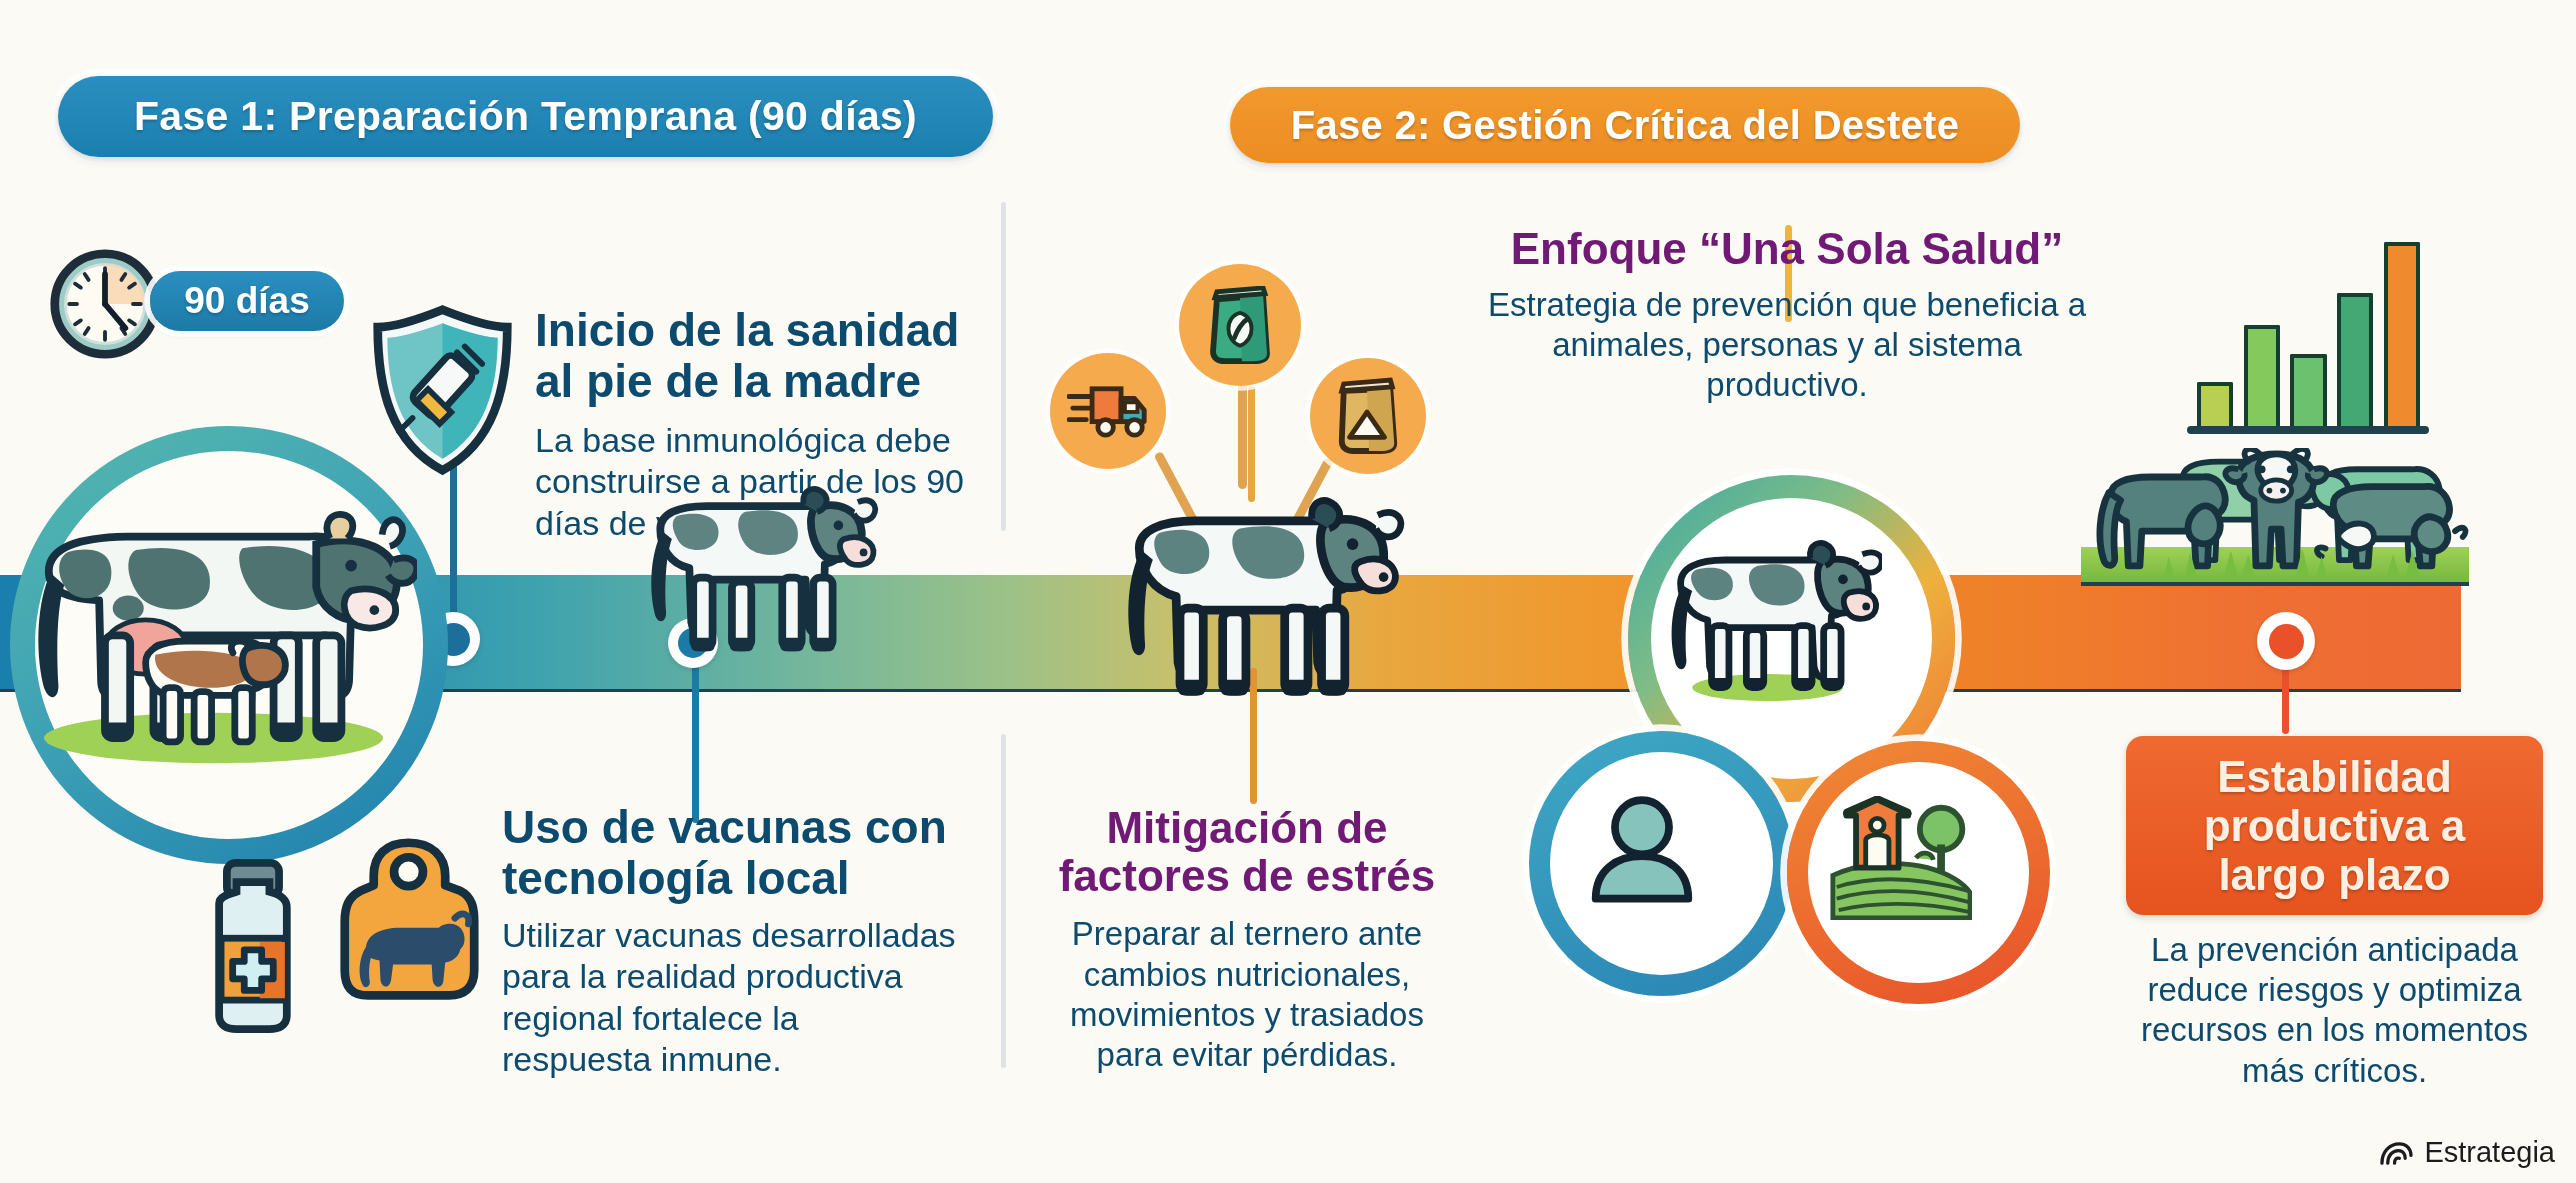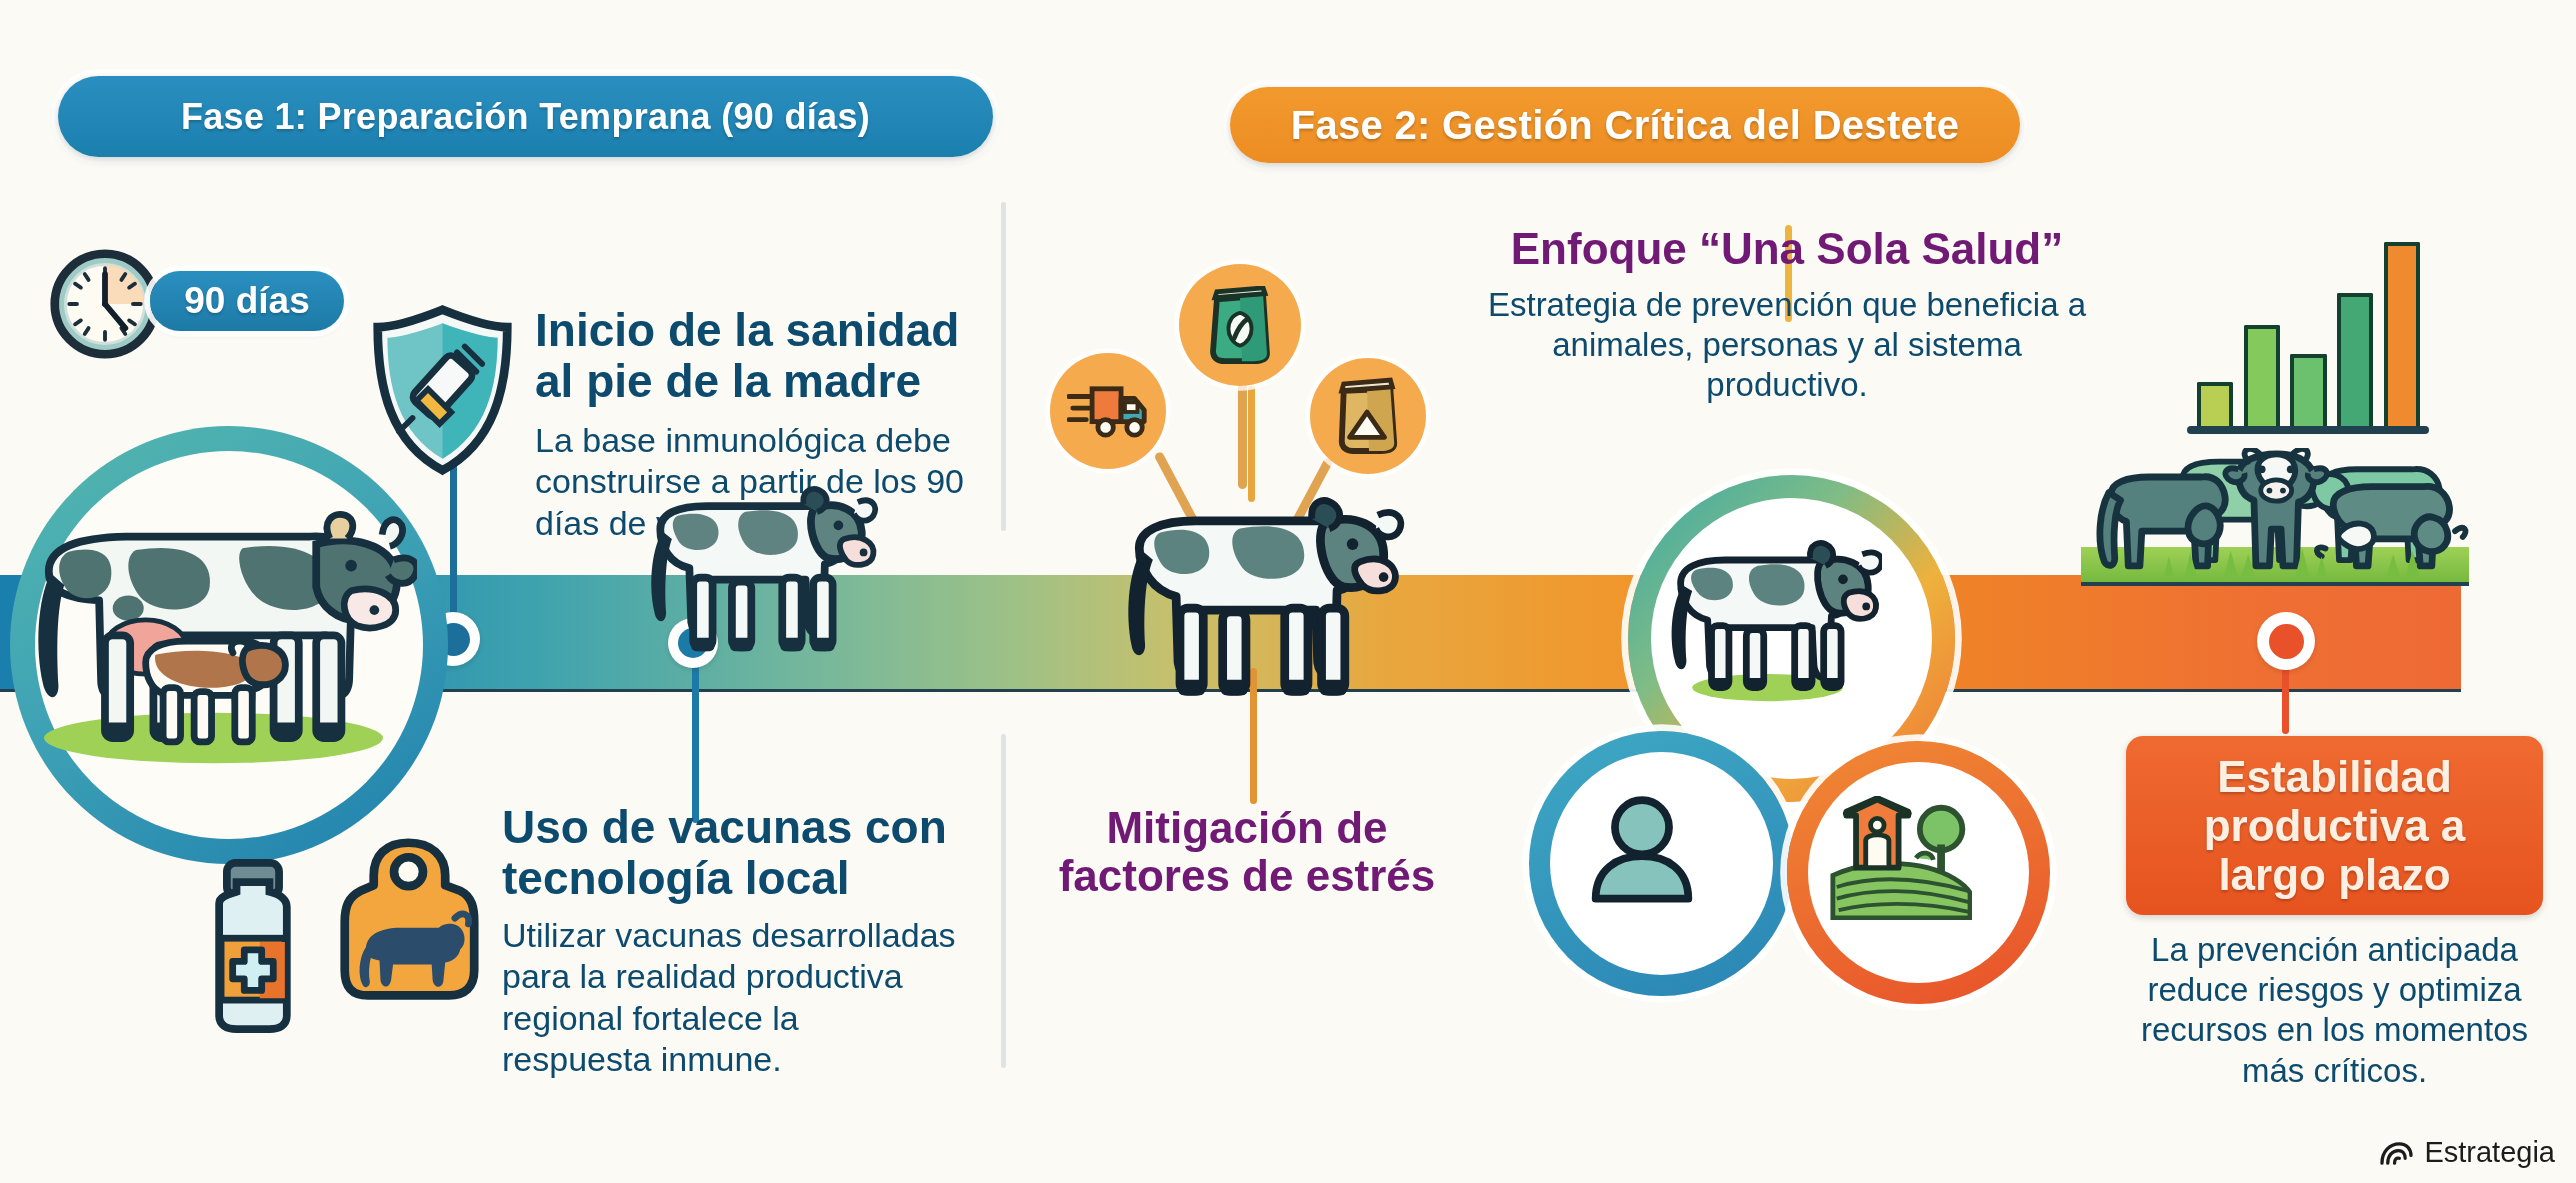--- a/index.html
+++ b/index.html
@@ -15,21 +15,21 @@
 
   
   .phase-pill{
     position:absolute;border-radius:58px;
     display:flex;align-items:center;justify-content:center;
     color:#ffffff;font-weight:bold;letter-spacing:0.3px;
     text-shadow:0 1.9px 2.9px rgba(0,0,0,.22);
     box-shadow:0 2.9px 8.7px rgba(0,0,0,.18), 0 0 0 6.8px rgba(255,255,255,.85);
     white-space:nowrap;
   }
-  #phase1-pill{left:58px;top:76px;width:935px;height:81px;font-size:36px;
+  #phase1-pill{left:58px;top:76px;width:935px;height:81px;font-size:41px;
     background:linear-gradient(180deg,#2a8fc0 0%,#1b7fae 100%);}
   #phase2-pill{left:1230px;top:87px;width:790px;height:76px;font-size:40px;
     background:linear-gradient(180deg,#f2992e 0%,#ec8d22 100%);}
 
   
   #days-badge{left:150px;top:271px;width:194px;height:60px;font-size:37px;font-weight:bold;
     color:#fff;background:linear-gradient(180deg,#2a8fc0 0%,#1d7aa6 100%);
     border-radius:39px;display:flex;align-items:center;justify-content:center;
     text-shadow:0 1.9px 2.9px rgba(0,0,0,.2);
     box-shadow:0 0 0 5.8px rgba(255,255,255,.9), 0 2.9px 6.8px rgba(0,0,0,.14);}
@@ -432,20 +432,21 @@
         <rect x="66" y="202" width="28" height="16" rx="6"></rect>
         <rect x="110" y="202" width="28" height="16" rx="6"></rect>
         <rect x="174" y="202" width="28" height="16" rx="6"></rect>
         <rect x="212" y="202" width="28" height="16" rx="6"></rect>
       </g>
     </svg>
   </div>
 
   <div class="abs tb-orange" id="block-mitigacion">
     <div class="title">Mitigación de factores de estrés</div>
+    <div class="body">Preparar al ternero ante cambios nutricionales, movimientos y trasiados para evitar pérdidas.</div>
   </div>
 
   <div class="abs tb-orange" id="block-enfoque">
     <div class="title">Enfoque “Una Sola Salud”</div>
     <div class="body">Estrategia de prevención que beneficia a animales, personas y al sistema productivo.</div>
   </div>
 
   <div class="ring" id="ring-cow"></div>
   <div class="abs" style="left:1659px;top:531px;">
     <svg width="223" height="174" viewBox="0 0 230 180">

